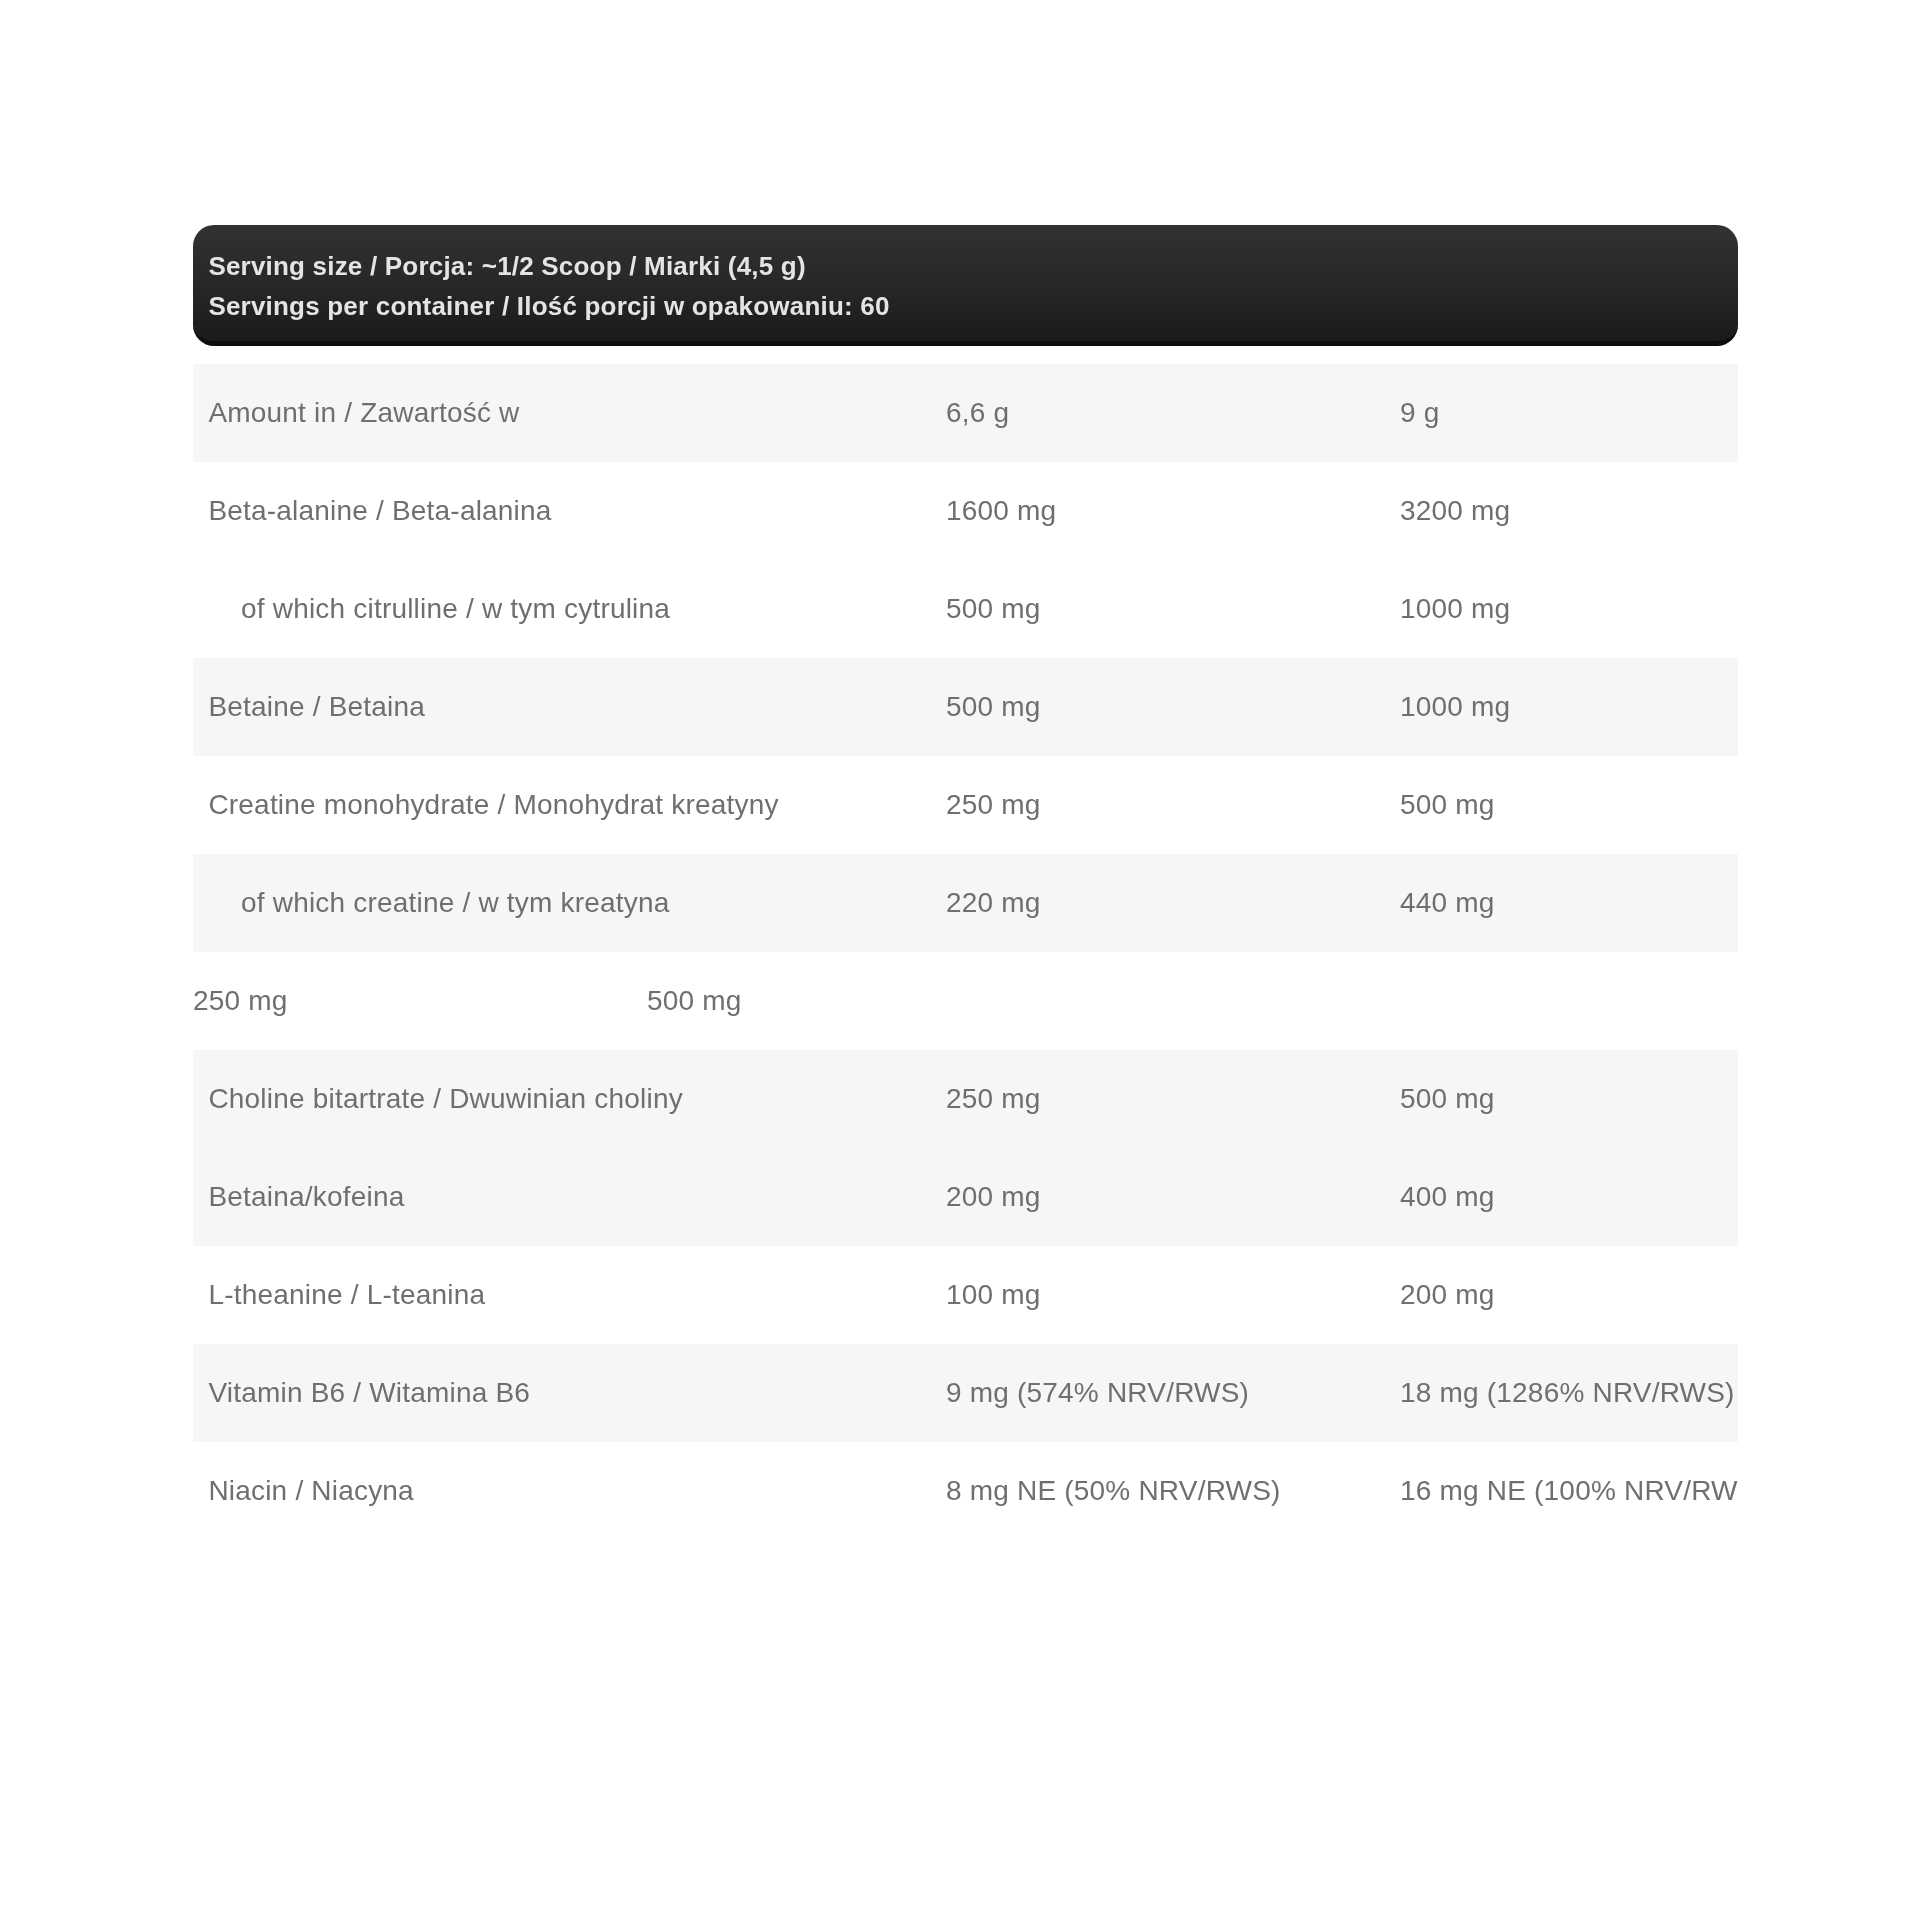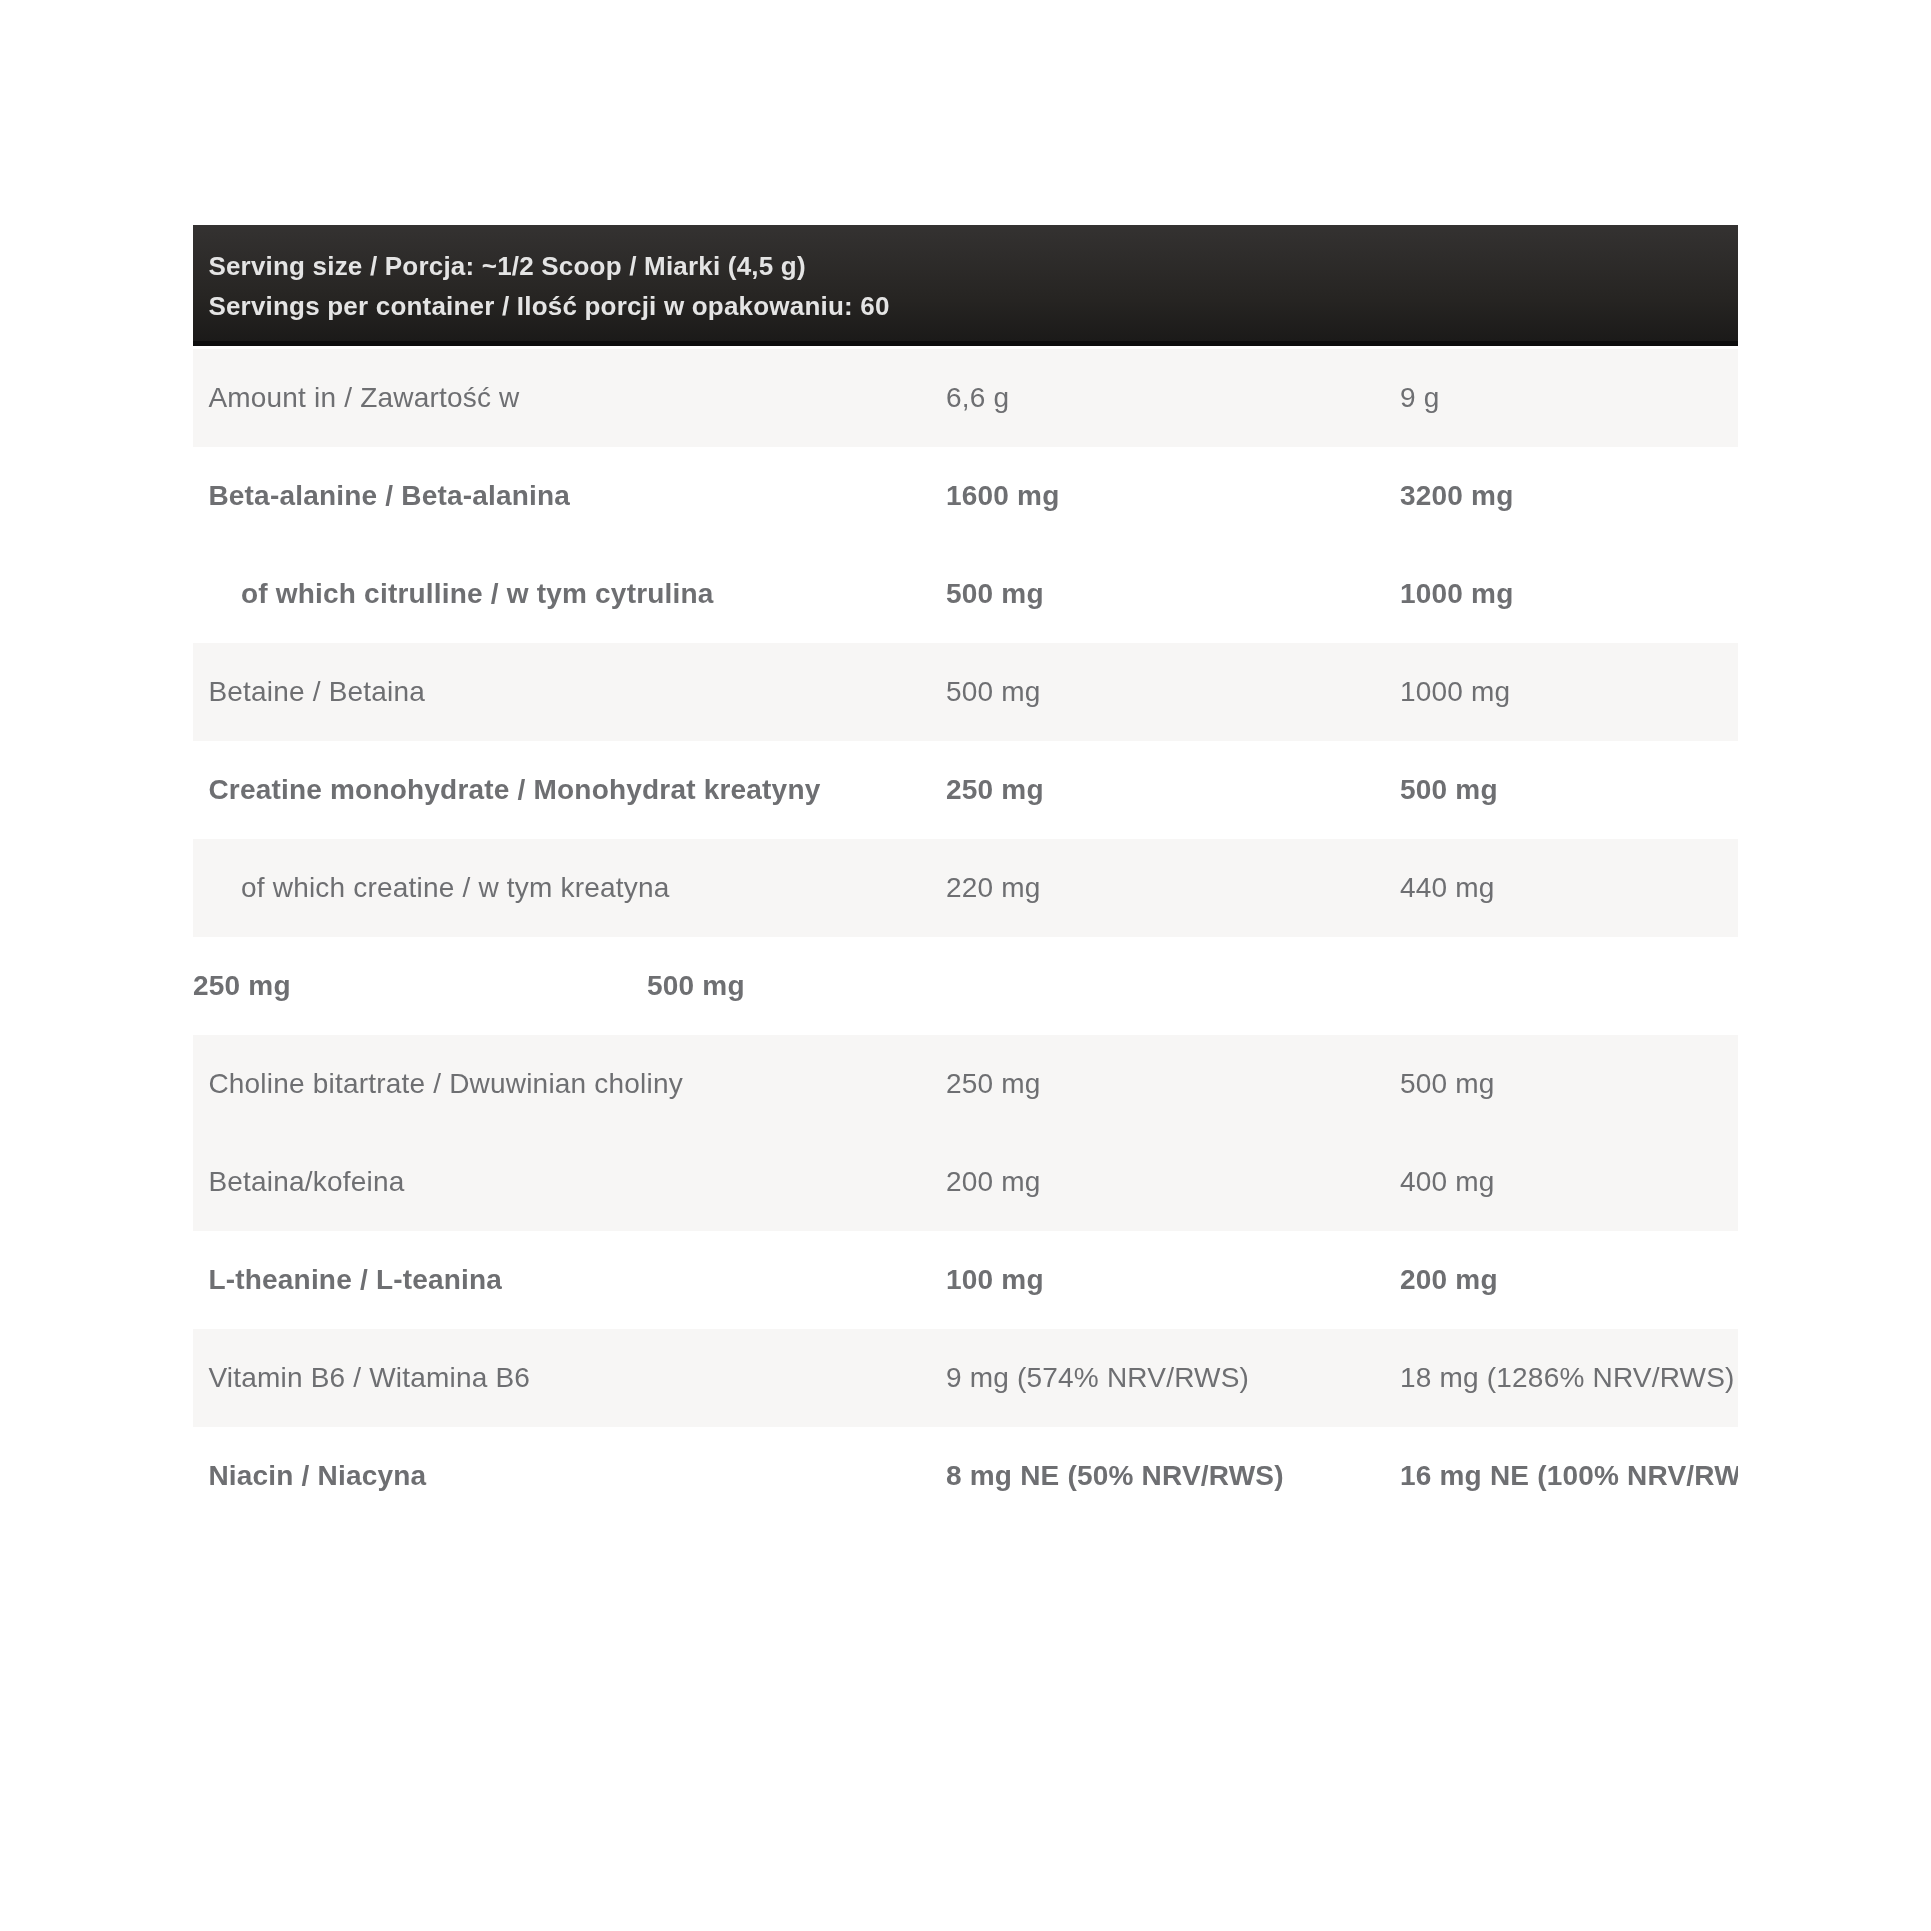--- a/index.html
+++ b/index.html
@@ -24,40 +24,41 @@
   .label-card {
     position: absolute;
     left: 193px;
     top: 225px;
     width: 1545px;
   }
   .label-header {
     background: linear-gradient(180deg, var(--header-bg-top) 0%, var(--header-bg-mid) 65%, var(--header-bg-bottom) 100%);
     border-bottom: 5.8px solid var(--header-edge);
     padding: 21px 19.3px 15.4px 15.4px;
-    margin-bottom: 3px;
+    margin-bottom: 18px;
+    border-radius: 21px;
   }
   .header-line {
     color: var(--header-text);
     font-size: 26px;
     font-weight: bold;
     line-height: 40px;
     letter-spacing: 0.2px;
   }
   .rows { width: 100%; }
   .row {
     display: flex;
     align-items: center;
     height: 98px;
     font-size: 28px;
     color: var(--row-text);
     letter-spacing: 0.2px;
   }
   .row.shaded { background: var(--row-shaded-bg); }
-  .row.plain  { background: var(--row-plain-bg); font-weight: bold; }
+  .row.plain  { background: var(--row-plain-bg); }
   .cell { white-space: nowrap; overflow: hidden; }
   .cell.label {
     flex: 0 0 753px;
     padding-left: 15.4px;
   }
   .cell.label.indent { padding-left: 48px; }
   .cell.v1 { flex: 0 0 454px; }
   .cell.v2 { flex: 1 1 auto; }
 </style>
 </head>

